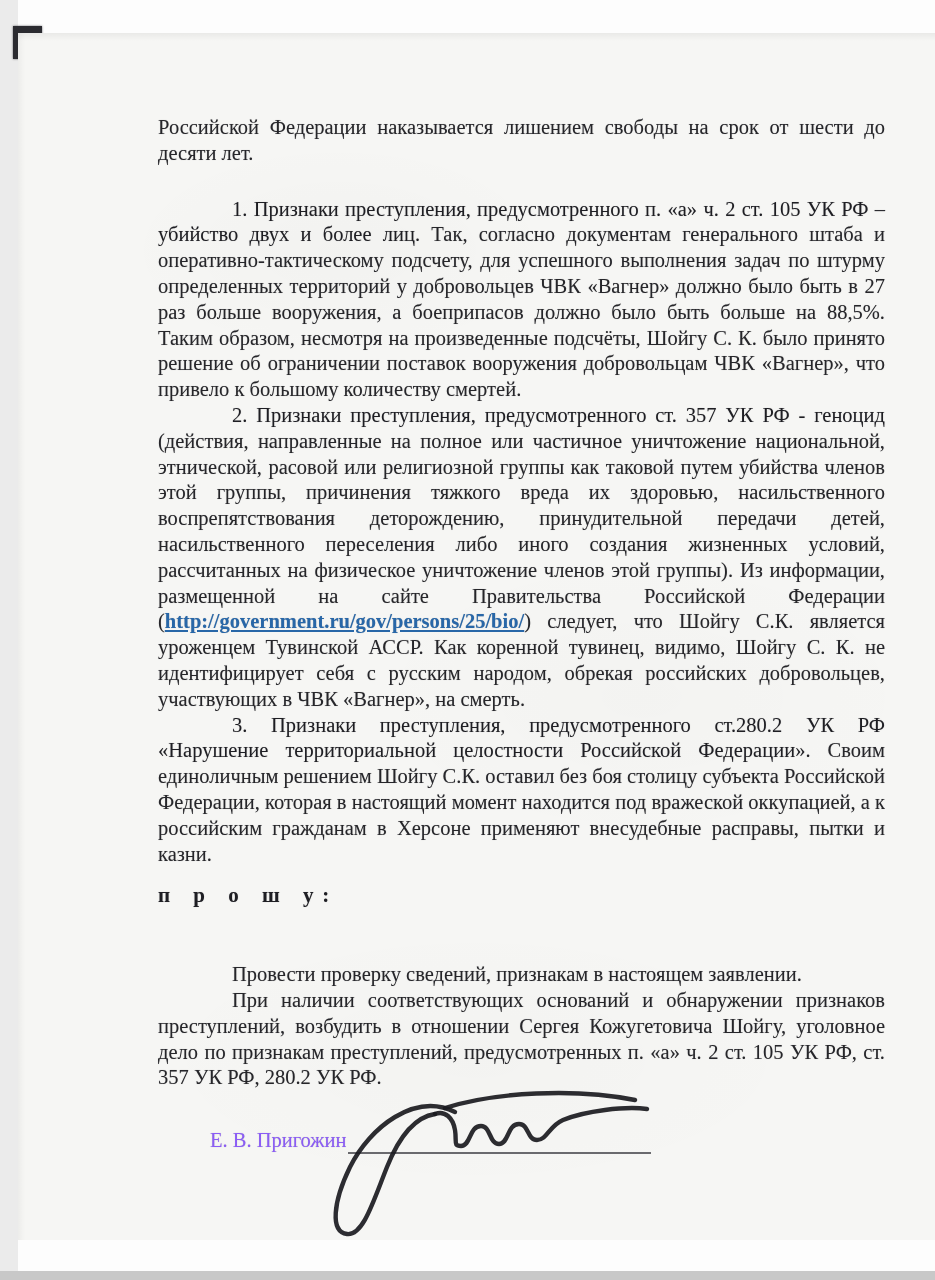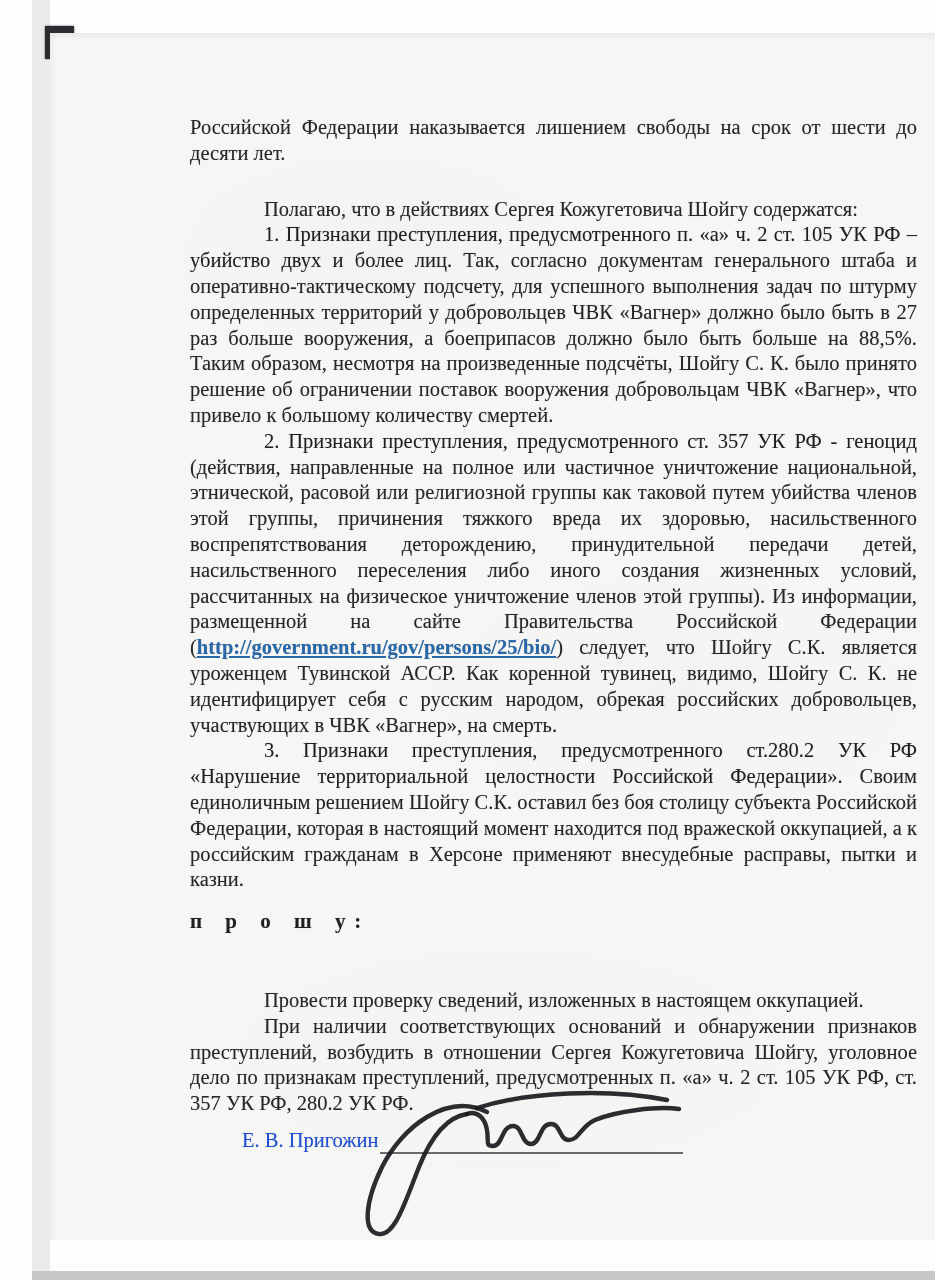--- a/index.html
+++ b/index.html
@@ -2,21 +2,21 @@
 <html style="--link-color: #2867a8;"><head>
 <meta charset="utf-8">
 <style>
   html,body{margin:0;padding:0;}
   body{
     width:935px;height:1280px;
     background:#fdfdfd;
     font-family:"Liberation Serif","DejaVu Serif",serif;
     overflow:hidden;
   }
-  .canvas{position:relative;width:829px;height:1280px;margin-left:32px;}
+  .canvas{position:relative;width:829px;height:1280px;}
 
   
   .side-strip{position:absolute;left:0;top:0;width:18px;height:1271px;background:#ebebeb;}
   .corner-mark{position:absolute;left:13px;top:26px;width:29px;height:33px;background:#2b2b30;box-shadow:0 0 2px rgba(43,43,48,.7);}
   .bottom-bar{position:absolute;left:0;bottom:0;width:935px;height:9px;background:#c8c8c8;}
 
   
   .page{
     position:absolute;left:18px;top:33px;width:917px;height:1207px;
     background:
@@ -43,44 +43,43 @@
   .b{font-weight:normal;color:#1e1e23;}
   .lnk{color:var(--link-color,#2867a8);text-decoration:underline;cursor:pointer;font-weight:bold;}
 
   .request-heading{
     margin-top:16px;margin-bottom:53px;
     font-weight:bold;font-size:21px;
     letter-spacing:9px;color:#1e1e23;text-indent:0;
   }
 
   
-  .sign-row{position:absolute;left:210px;top:1129px;font-size:20.5px;color:#1d4ed8;text-shadow:0 0 1px rgba(38,38,42,.28);}
+  .sign-row{position:absolute;left:210px;top:1129px;font-size:20.5px;color:#8b5cf6;text-shadow:0 0 1px rgba(38,38,42,.28);}
   .sign-line{position:absolute;left:348px;top:1152px;width:303px;height:2px;background:#6a6a6e;}
   .signature-svg{position:absolute;left:295px;top:1082px;width:380px;height:160px;}
   .signature-svg path{stroke:#1a1a1f;stroke-width:4.4;fill:none;stroke-linecap:round;stroke-linejoin:round;opacity:.92;}
 </style>
 </head>
 <body>
 
 <div class="canvas">
   <div class="side-strip"></div>
   <div class="corner-mark"></div>
 
   <div class="page">
     <div class="doc-text">
       <div class="upper">
           <p class="para"><span>Российской Федерации наказывается лишением  свободы на срок от шести до десяти лет.</span></p>
-          <p class="para indent"><span>Полагаю, что в действиях Сергея Кожугетовича Шойгу содержатся:</span></p>
           <p class="para indent"><span class="b">1. Признаки преступления, предусмотренного п. «а» ч. 2 ст. 105 УК РФ – убийство двух и более лиц. </span><span>Так, согласно документам генерального штаба и оперативно-тактическому подсчету, для успешного выполнения задач по штурму определенных территорий у добровольцев ЧВК «Вагнер» должно было быть в 27 раз больше вооружения, а боеприпасов должно было быть больше на 88,5%. Таким образом, несмотря на произведенные подсчёты, Шойгу С. К. было принято решение об ограничении поставок вооружения добровольцам ЧВК «Вагнер», что привело к большому количеству смертей.</span></p>
           <p class="para indent"><span class="b">2. Признаки преступления, предусмотренного ст. 357 УК РФ - геноцид </span><span>(действия, направленные на полное или частичное уничтожение национальной, этнической, расовой или религиозной группы как таковой путем убийства членов этой группы, причинения тяжкого вреда их здоровью, насильственного воспрепятствования деторождению, принудительной передачи детей, насильственного переселения либо иного создания жизненных условий, рассчитанных на физическое уничтожение членов этой группы). Из информации, размещенной на сайте Правительства Российской Федерации (</span><a class="lnk" href="#">http://government.ru/gov/persons/25/bio/</a><span>) следует, что Шойгу С.К. является уроженцем Тувинской АССР. Как коренной тувинец, видимо, Шойгу С. К. не идентифицирует себя с русским народом, обрекая российских добровольцев, участвующих в ЧВК «Вагнер», на смерть.</span></p>
           <p class="para indent"><span class="b">3. Признаки преступления, предусмотренного ст.280.2 УК РФ «Нарушение территориальной целостности Российской Федерации». </span><span>Своим единоличным решением Шойгу С.К. оставил без боя столицу субъекта Российской Федерации, которая в настоящий момент находится под вражеской оккупацией, а к российским гражданам в Херсоне применяют внесудебные расправы, пытки и казни.</span></p>
         </div>
       <div class="request-heading">п р о ш у:</div>
       <div class="lower">
-          <p class="para indent"><span>Провести проверку сведений, изложенных в настоящем оккупацией.</span></p>
+          <p class="para indent"><span>Провести проверку сведений, признакам в настоящем заявлении.</span></p>
           <p class="para indent"><span>При наличии соответствующих оснований и обнаружении признаков преступлений, возбудить в отношении Сергея Кожугетовича Шойгу, уголовное дело по признакам преступлений, предусмотренных п. «а» ч. 2 ст. 105 УК РФ, ст. 357 УК РФ, 280.2 УК РФ.</span></p>
         </div>
     </div>
   </div>
 
   <div class="sign-row">Е. В. Пригожин</div>
   <div class="sign-line"></div>
 
   <svg class="signature-svg" viewBox="0 0 380 160" xmlns="http://www.w3.org/2000/svg">
     <path d="M 160 30 C 120 10, 75 45, 55 85 C 38 120, 35 150, 52 152 C 68 154, 78 120, 92 85 C 104 55, 120 35, 140 32"></path>

